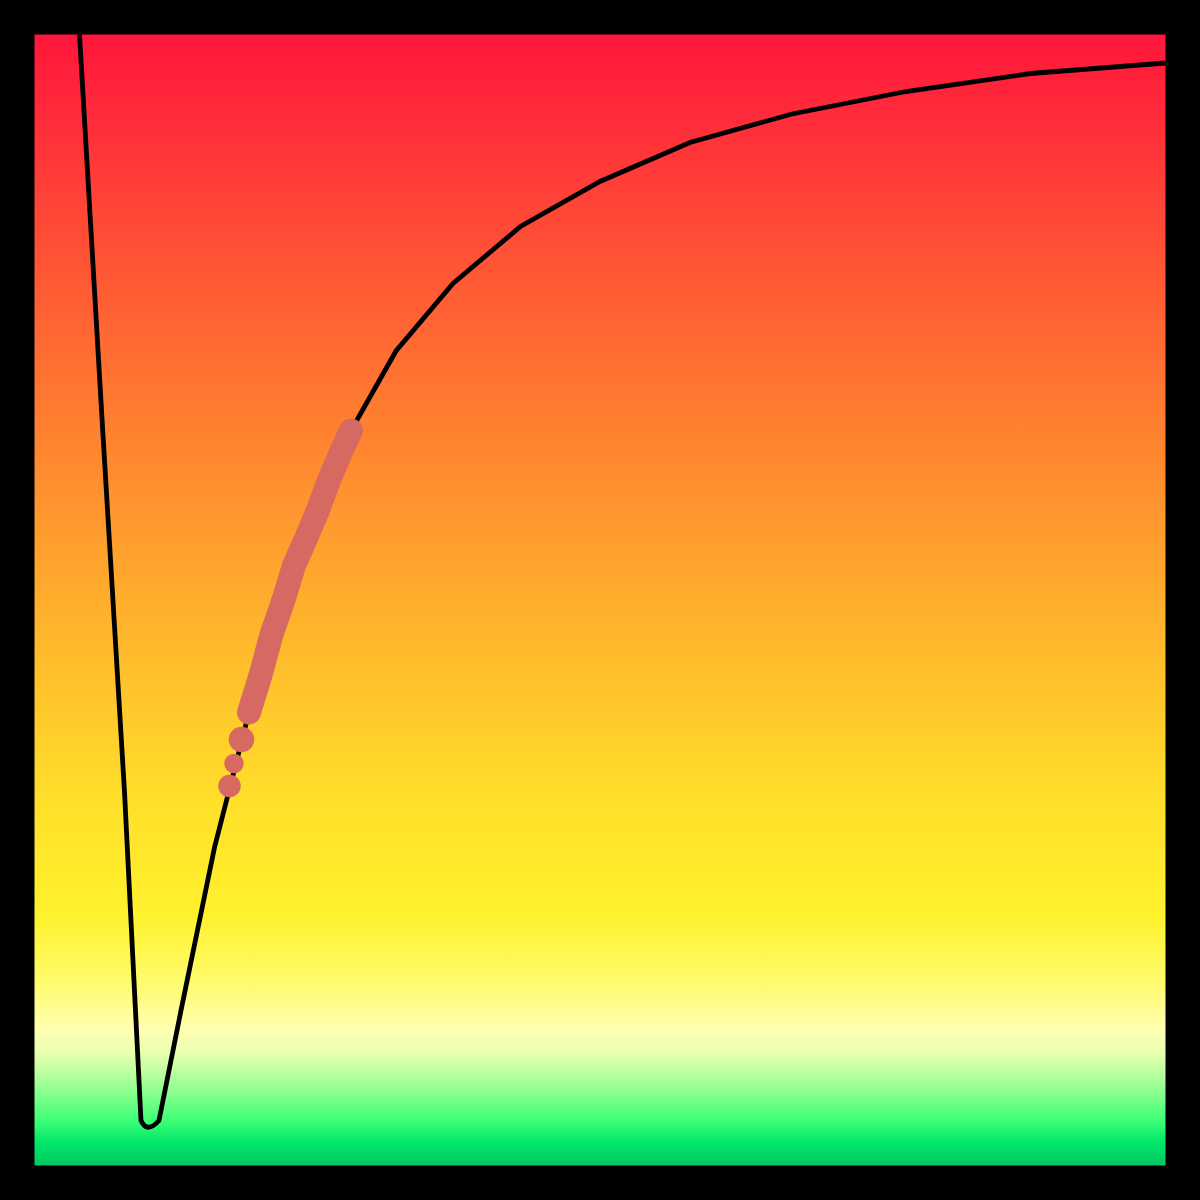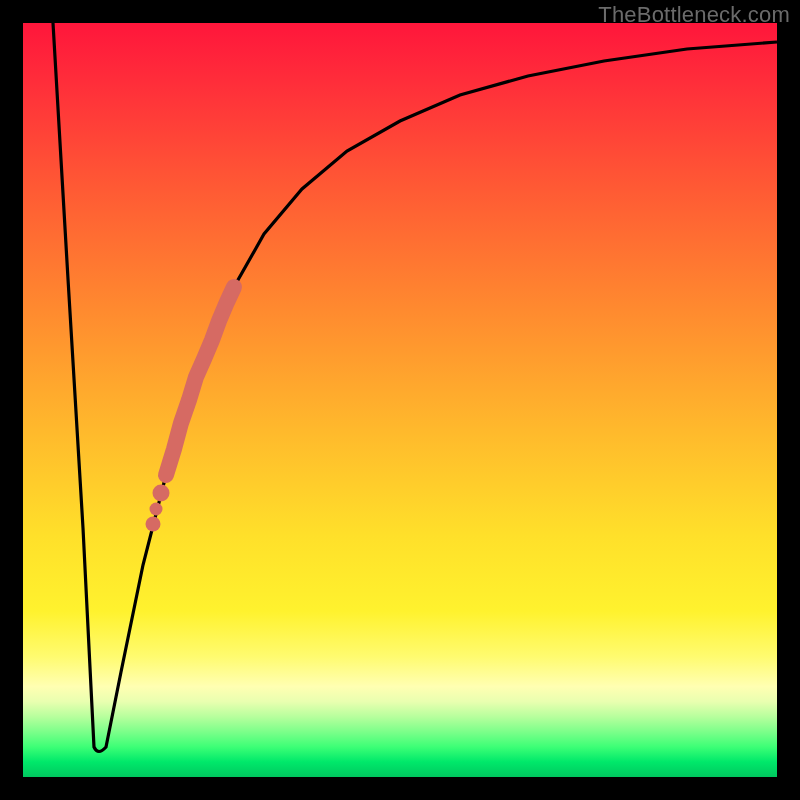--- a/index.html
+++ b/index.html
@@ -102,14 +102,13 @@
                L 204 279
                L 211 264" fill="none" stroke="#d66a63" stroke-width="16" stroke-linecap="round"></path>
 
       <circle cx="130" cy="501" r="7.5" fill="#d66a63"></circle>
       <circle cx="133" cy="486" r="6.5" fill="#d66a63"></circle>
       <circle cx="138" cy="470" r="8.5" fill="#d66a63"></circle>
     </svg>
 
   </div>
 
-  <div class="watermark">TheBottleneck.com</div>
 </div>
 
 </body></html>

